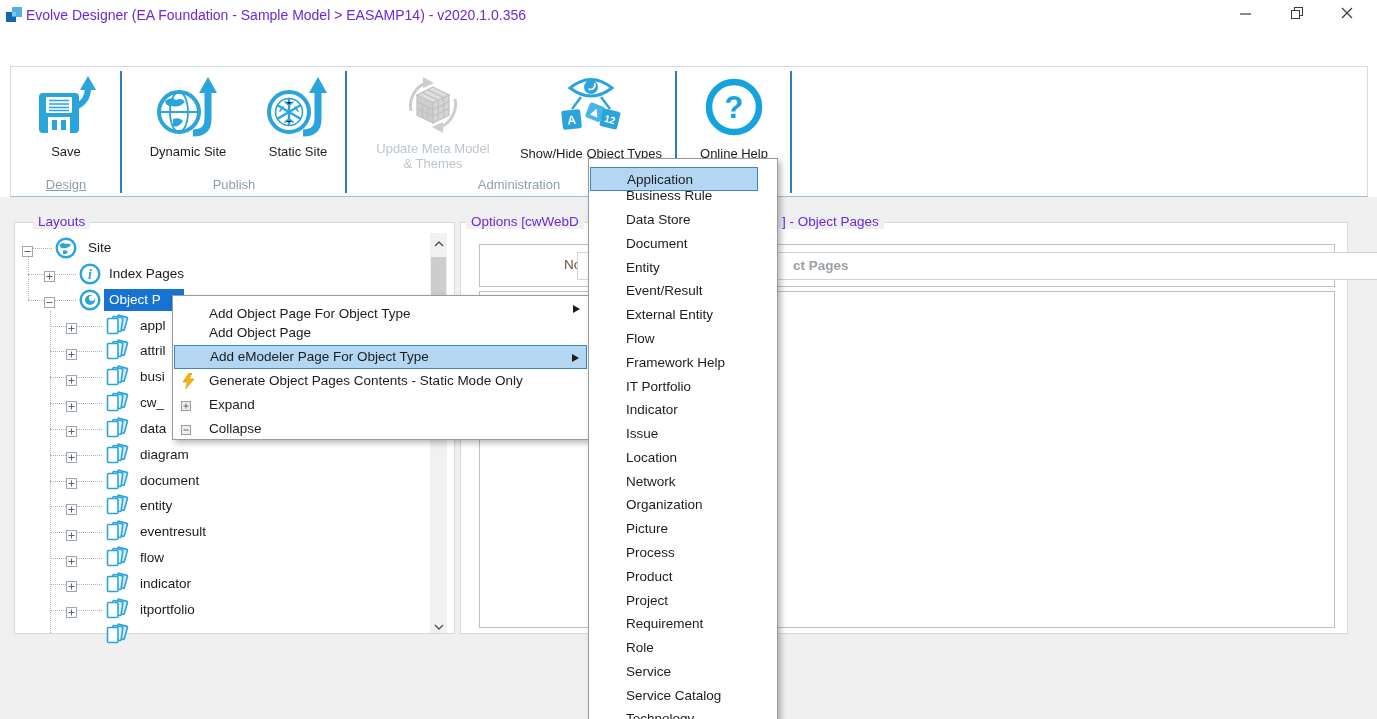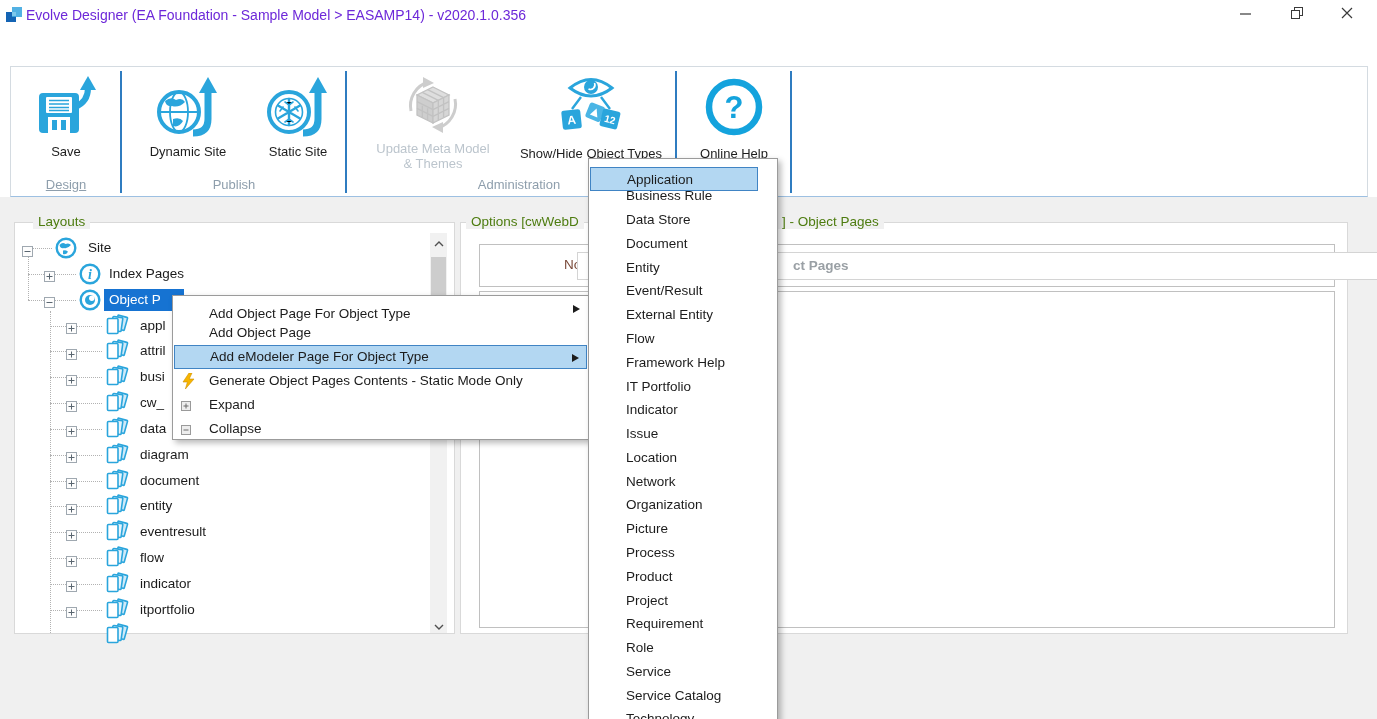--- a/index.html
+++ b/index.html
@@ -21,21 +21,21 @@
   
   .ribbon{left:10px;top:66px;width:1358px;height:131px;background:#fff;border:1px solid #d4dbe1;border-bottom:1px solid #9dc0e2;box-sizing:border-box;z-index:4;}
   .rgroup-sep{top:4px;width:2px;height:122px;background:#2f7cc0;}
   .rbtn-label{font-size:13px;color:#1e1e1e;text-align:center;white-space:pre-line;line-height:15px;}
   .rbtn-label.disabled{color:#bcc5cd;}
   .rgroup-label{font-size:13px;color:#8e9eac;text-align:center;}
   .ricon{display:flex;align-items:flex-end;justify-content:center;}
   
   .main{left:0;top:197px;width:1377px;height:522px;background:#f0f0f0;}
   .groupbox{background:#fff;border:1px solid #d9d9d9;box-sizing:border-box;overflow:hidden;}
-  .legend{position:absolute;top:-9px;background:#f0f0f0;padding:0 5px;font-size:13.5px;color:#4d7c0f;white-space:nowrap;z-index:2;}
+  .legend{position:absolute;top:-9px;background:#f0f0f0;padding:0 5px;font-size:13.5px;color:#6d28d9;white-space:nowrap;z-index:2;}
   
   .tree-label{font-size:13.5px;color:#1b1b1b;white-space:nowrap;height:18px;line-height:18px;}
   .tree-label.selected{color:#fff;}
   .sel-rect{background:#1673d2;}
   .dotline-v{border-left:1px dotted #b2b2b2;width:0;}
   .dotline-h{border-top:1px dotted #b2b2b2;height:0;}
   
   .sbar{background:#f1f1f1;}
   .sbar-btn{left:0;width:17px;height:17px;display:flex;align-items:center;justify-content:center;background:#f1f1f1;}
   .sbar-thumb{left:1px;width:15px;background:#cdcdcd;}

